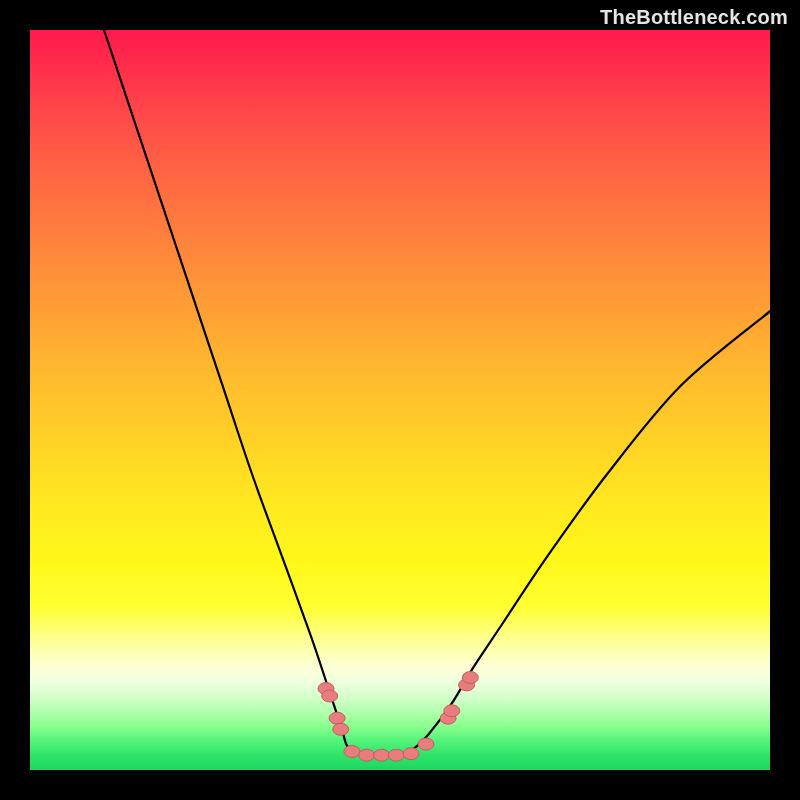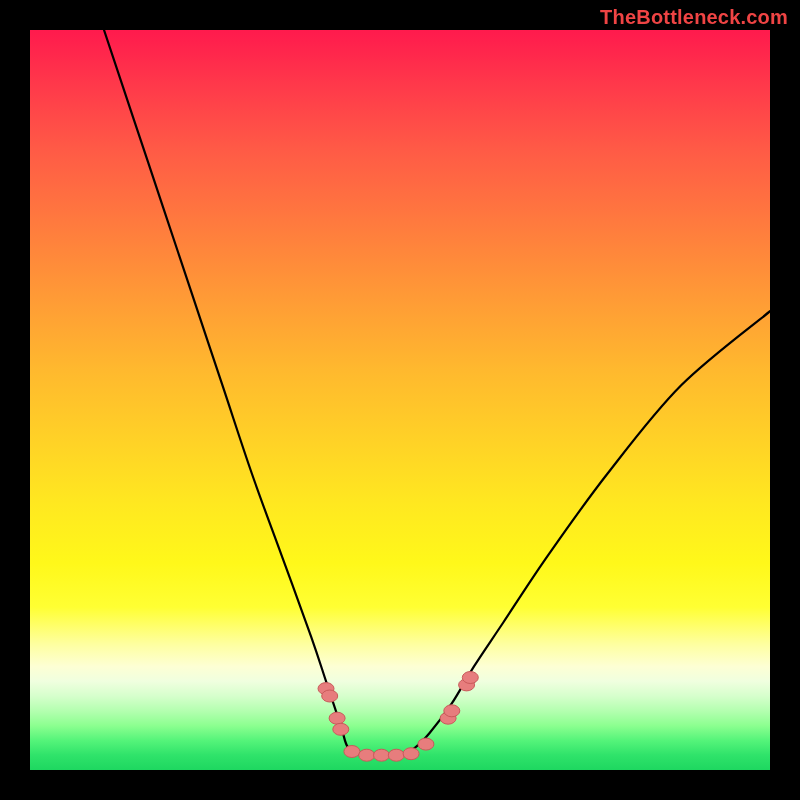--- a/index.html
+++ b/index.html
@@ -47,21 +47,21 @@
     );
     left: 30px;
     top: 30px;
   }
   .watermark {
     position: absolute;
     top: 6px;
     right: 12px;
     font-size: 20px;
     font-weight: 600;
-    color: #ef4444;
+    color: #e5e5e5;
     letter-spacing: 0.2px;
     user-select: none;
   }
   svg.curve {
     position: absolute;
     left: 30px;
     top: 30px;
     width: 740px;
     height: 740px;
     pointer-events: none;

